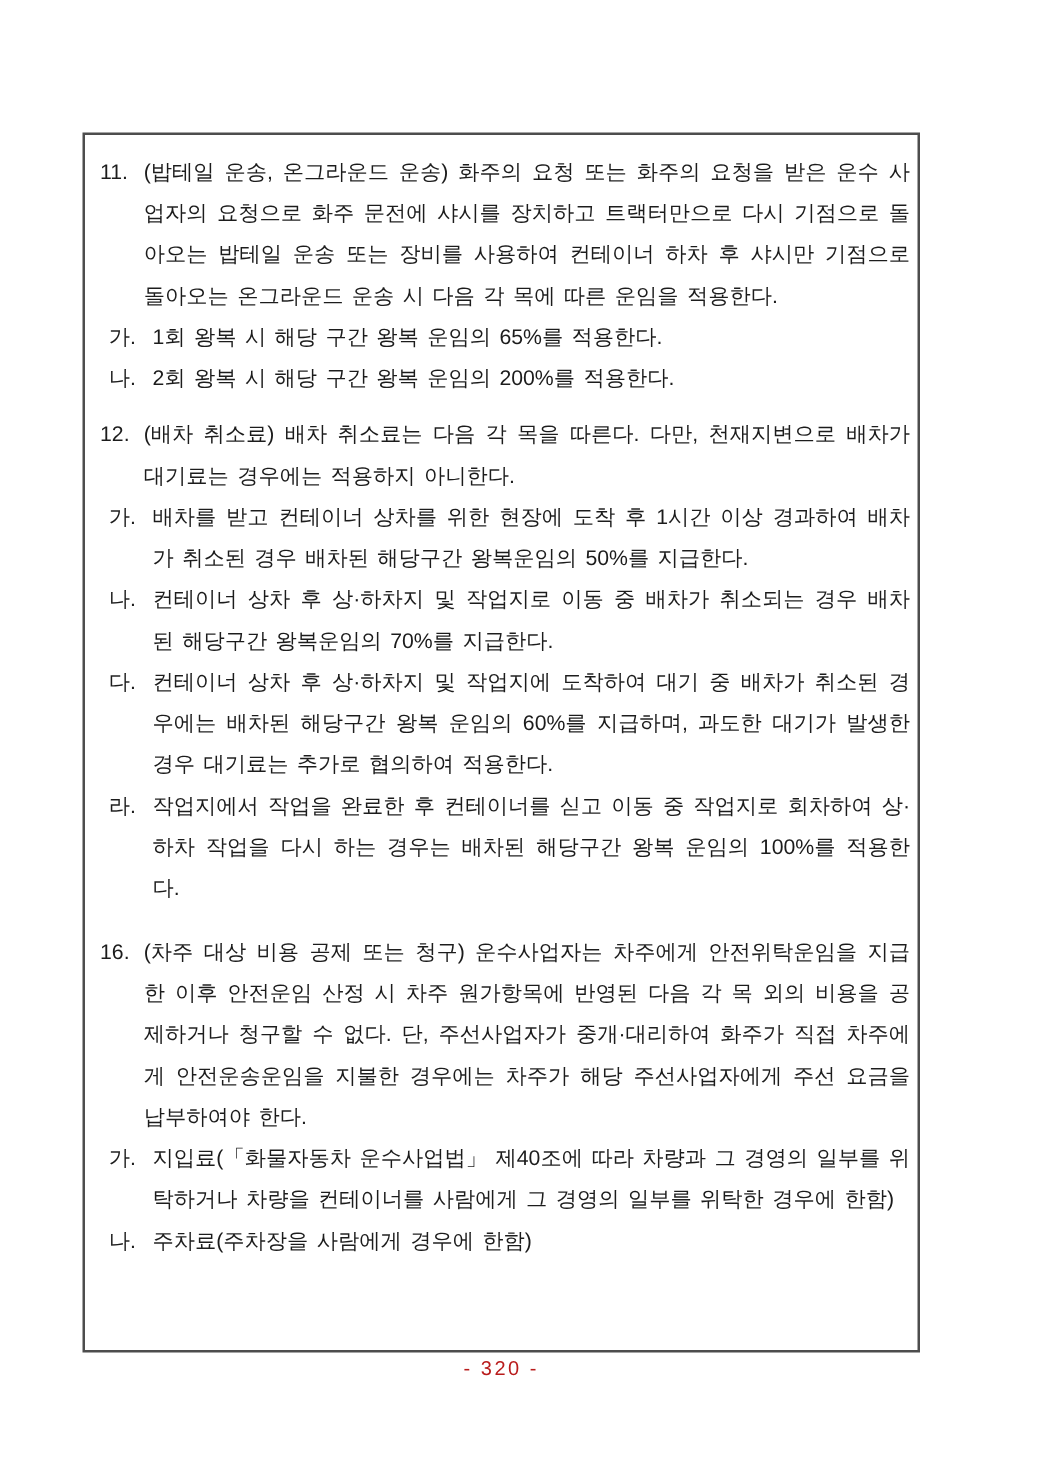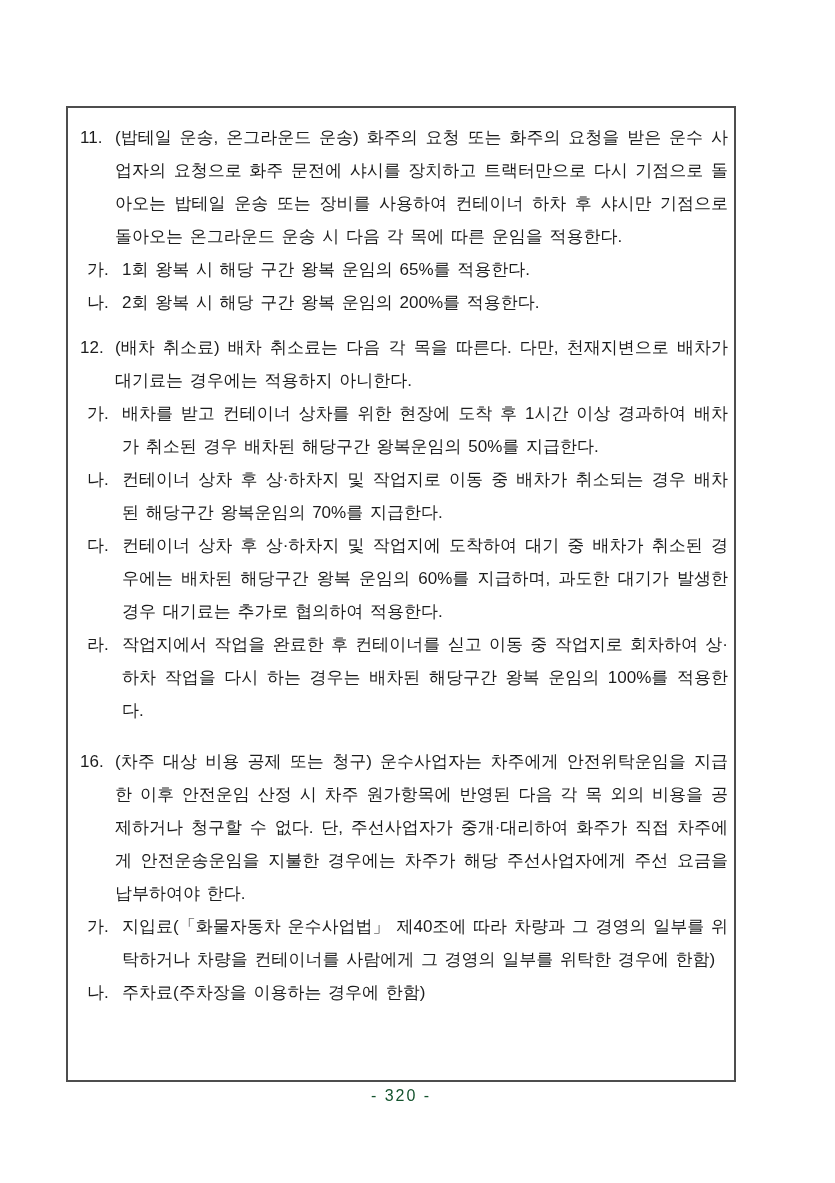--- a/index.html
+++ b/index.html
@@ -53,21 +53,21 @@
     text-align: justify;
   }
   .footer {
     position: absolute;
     left: 66px;
     top: 1087px;
     width: 670px;
     text-align: center;
     font-size: 16px;
     letter-spacing: 2px;
-    color: #14532d;
+    color: #b91c1c;
   }
 </style>
 </head>
 <body>
 
 <div class="content-box">
   <div id="items">
       <div class="item-group">
         <div class="item">
           <span class="num">11.</span>
@@ -108,19 +108,19 @@
         <div class="item">
           <span class="num">16.</span>
           <div class="body">(차주 대상 비용 공제 또는 청구) 운수사업자는 차주에게 안전위탁운임을 지급한 이후 안전운임 산정 시 차주 원가항목에 반영된 다음 각 목 외의 비용을 공제하거나 청구할 수 없다. 단, 주선사업자가 중개·대리하여 화주가 직접 차주에게 안전운송운임을 지불한 경우에는 차주가 해당 주선사업자에게 주선 요금을 납부하여야 한다.</div>
         </div>
         <div class="subitem">
           <span class="sublabel">가.</span>
           <div class="body">지입료(「화물자동차 운수사업법」 제40조에 따라 차량과 그 경영의 일부를 위탁하거나 차량을 컨테이너를 사람에게 그 경영의 일부를 위탁한 경우에 한함)</div>
         </div>
         <div class="subitem">
           <span class="sublabel">나.</span>
-          <div class="body">주차료(주차장을 이용하는 경우에 한함)</div>
+          <div class="body">주차료(주차장을 사람에게 경우에 한함)</div>
         </div>
       </div>
     </div>
 </div>
 
 <div class="footer">- 320 -</div>
 
 </body></html>

